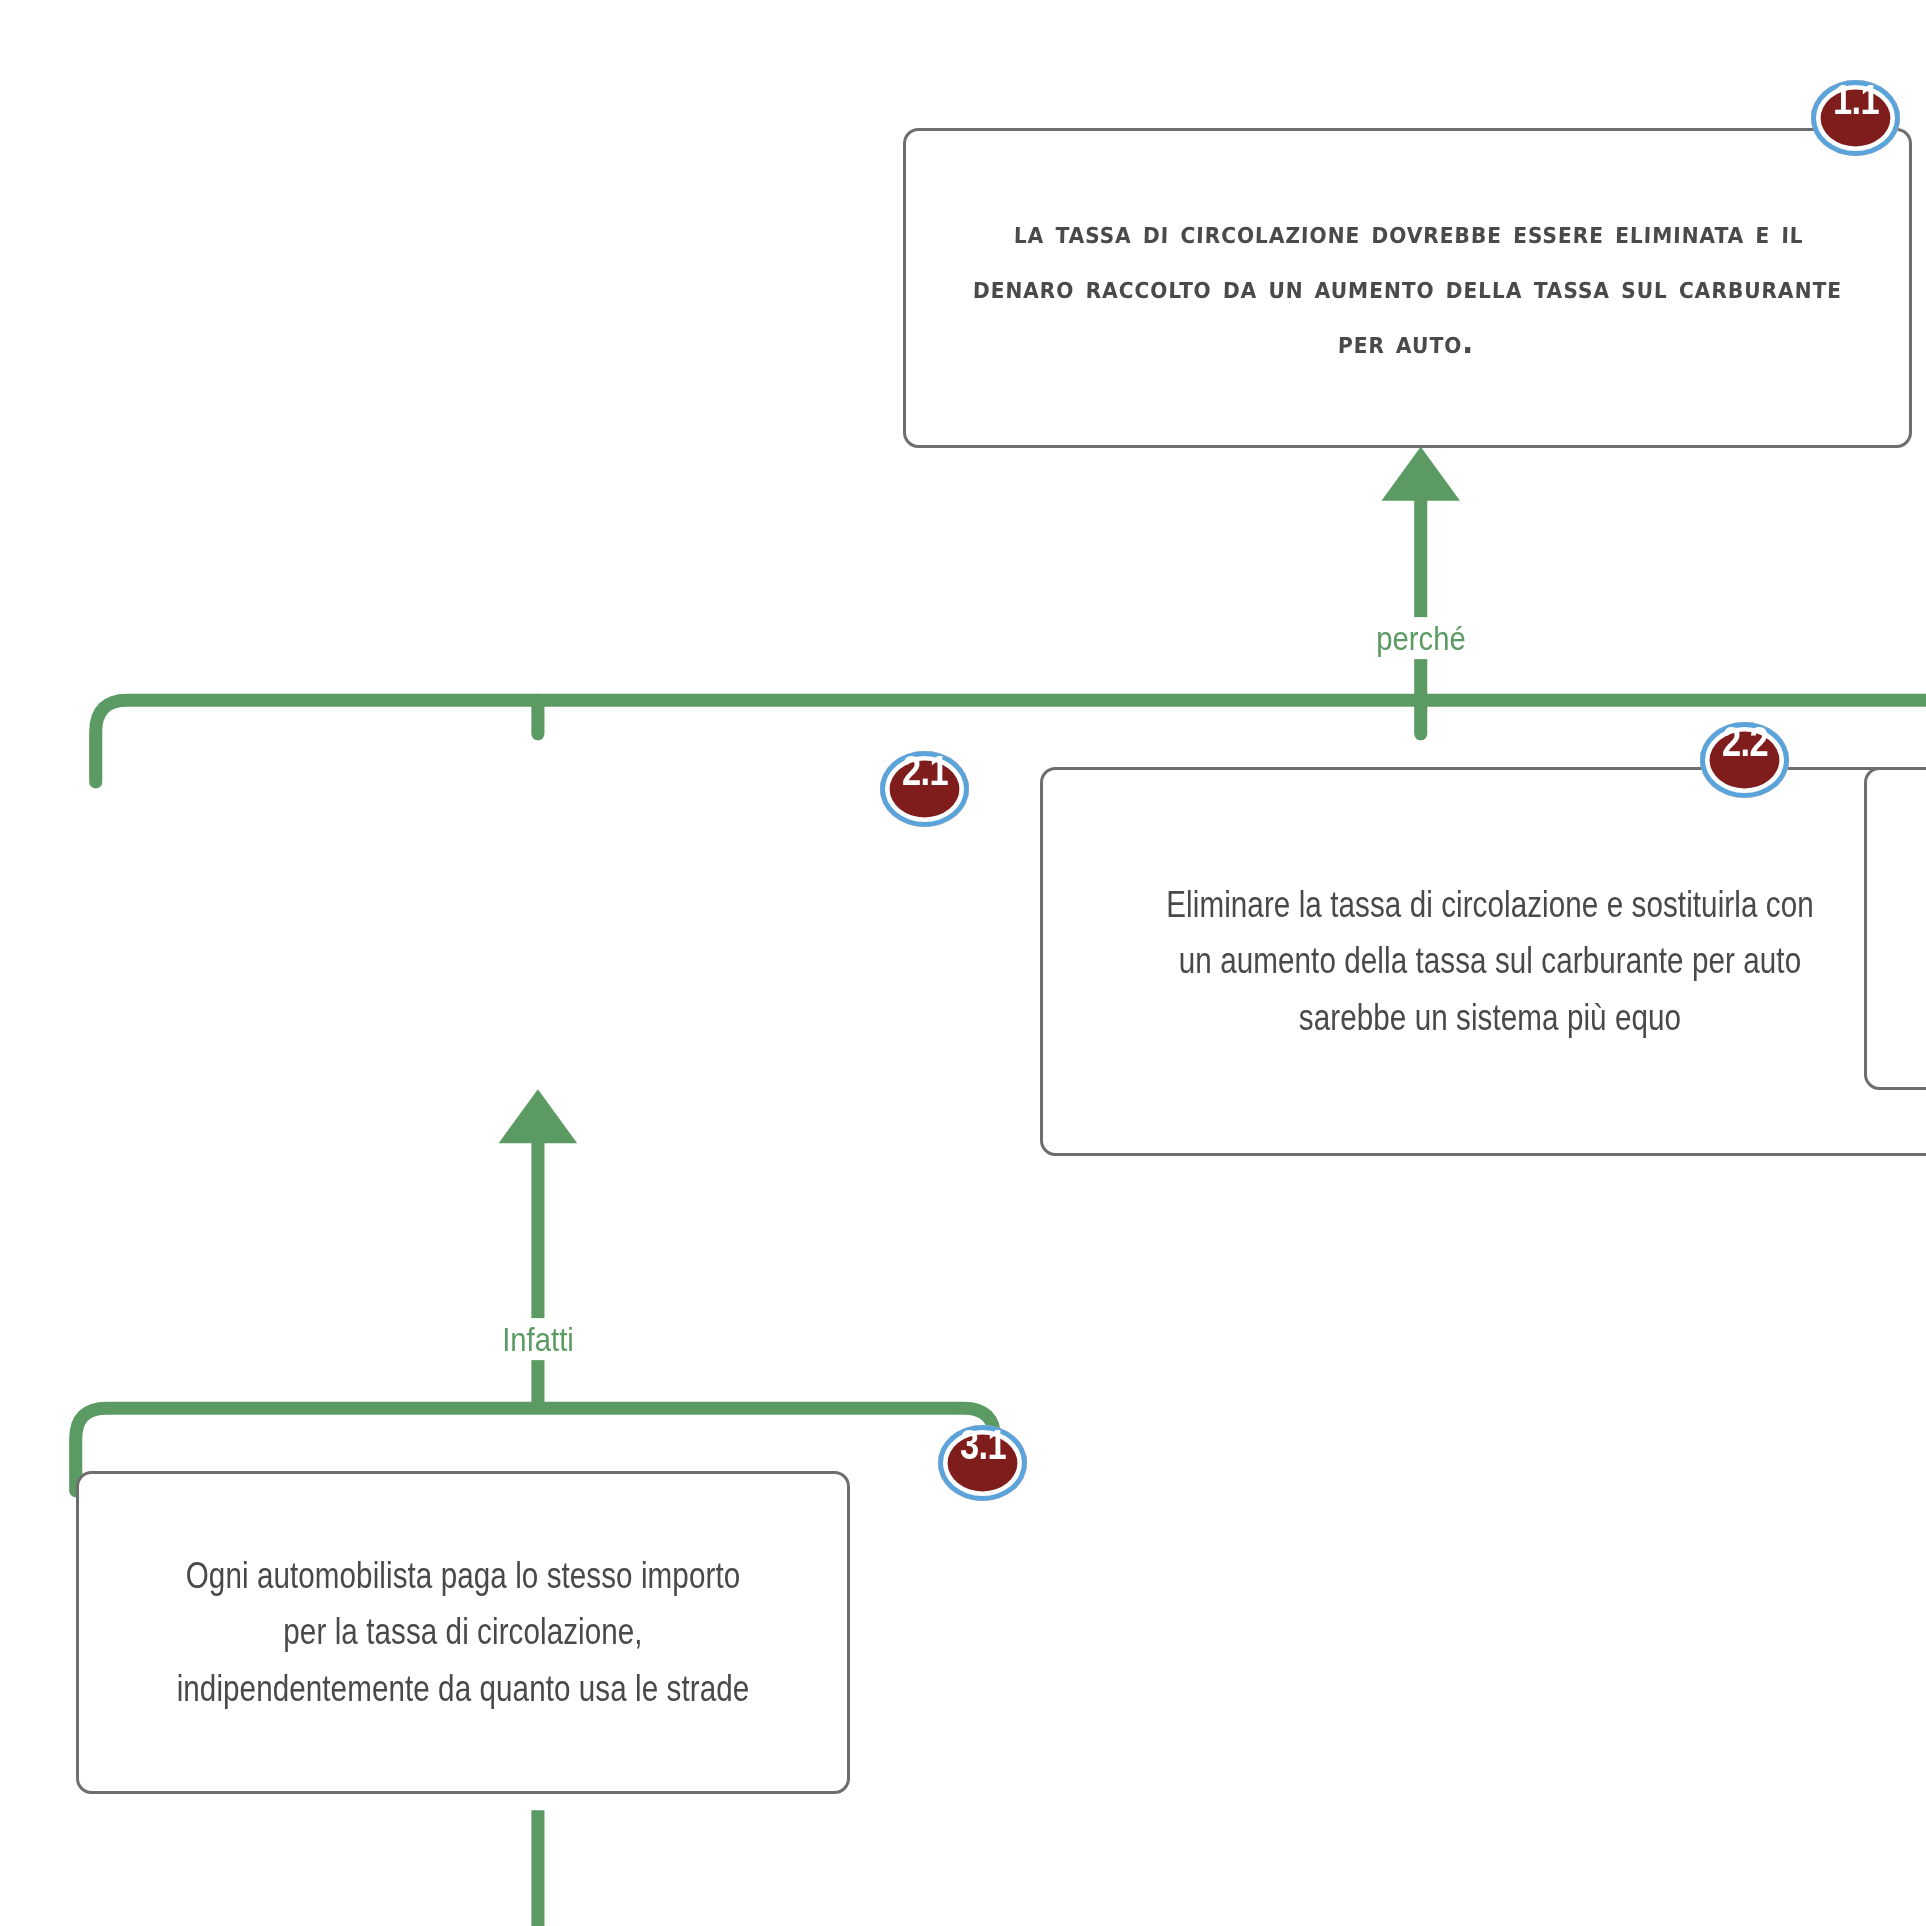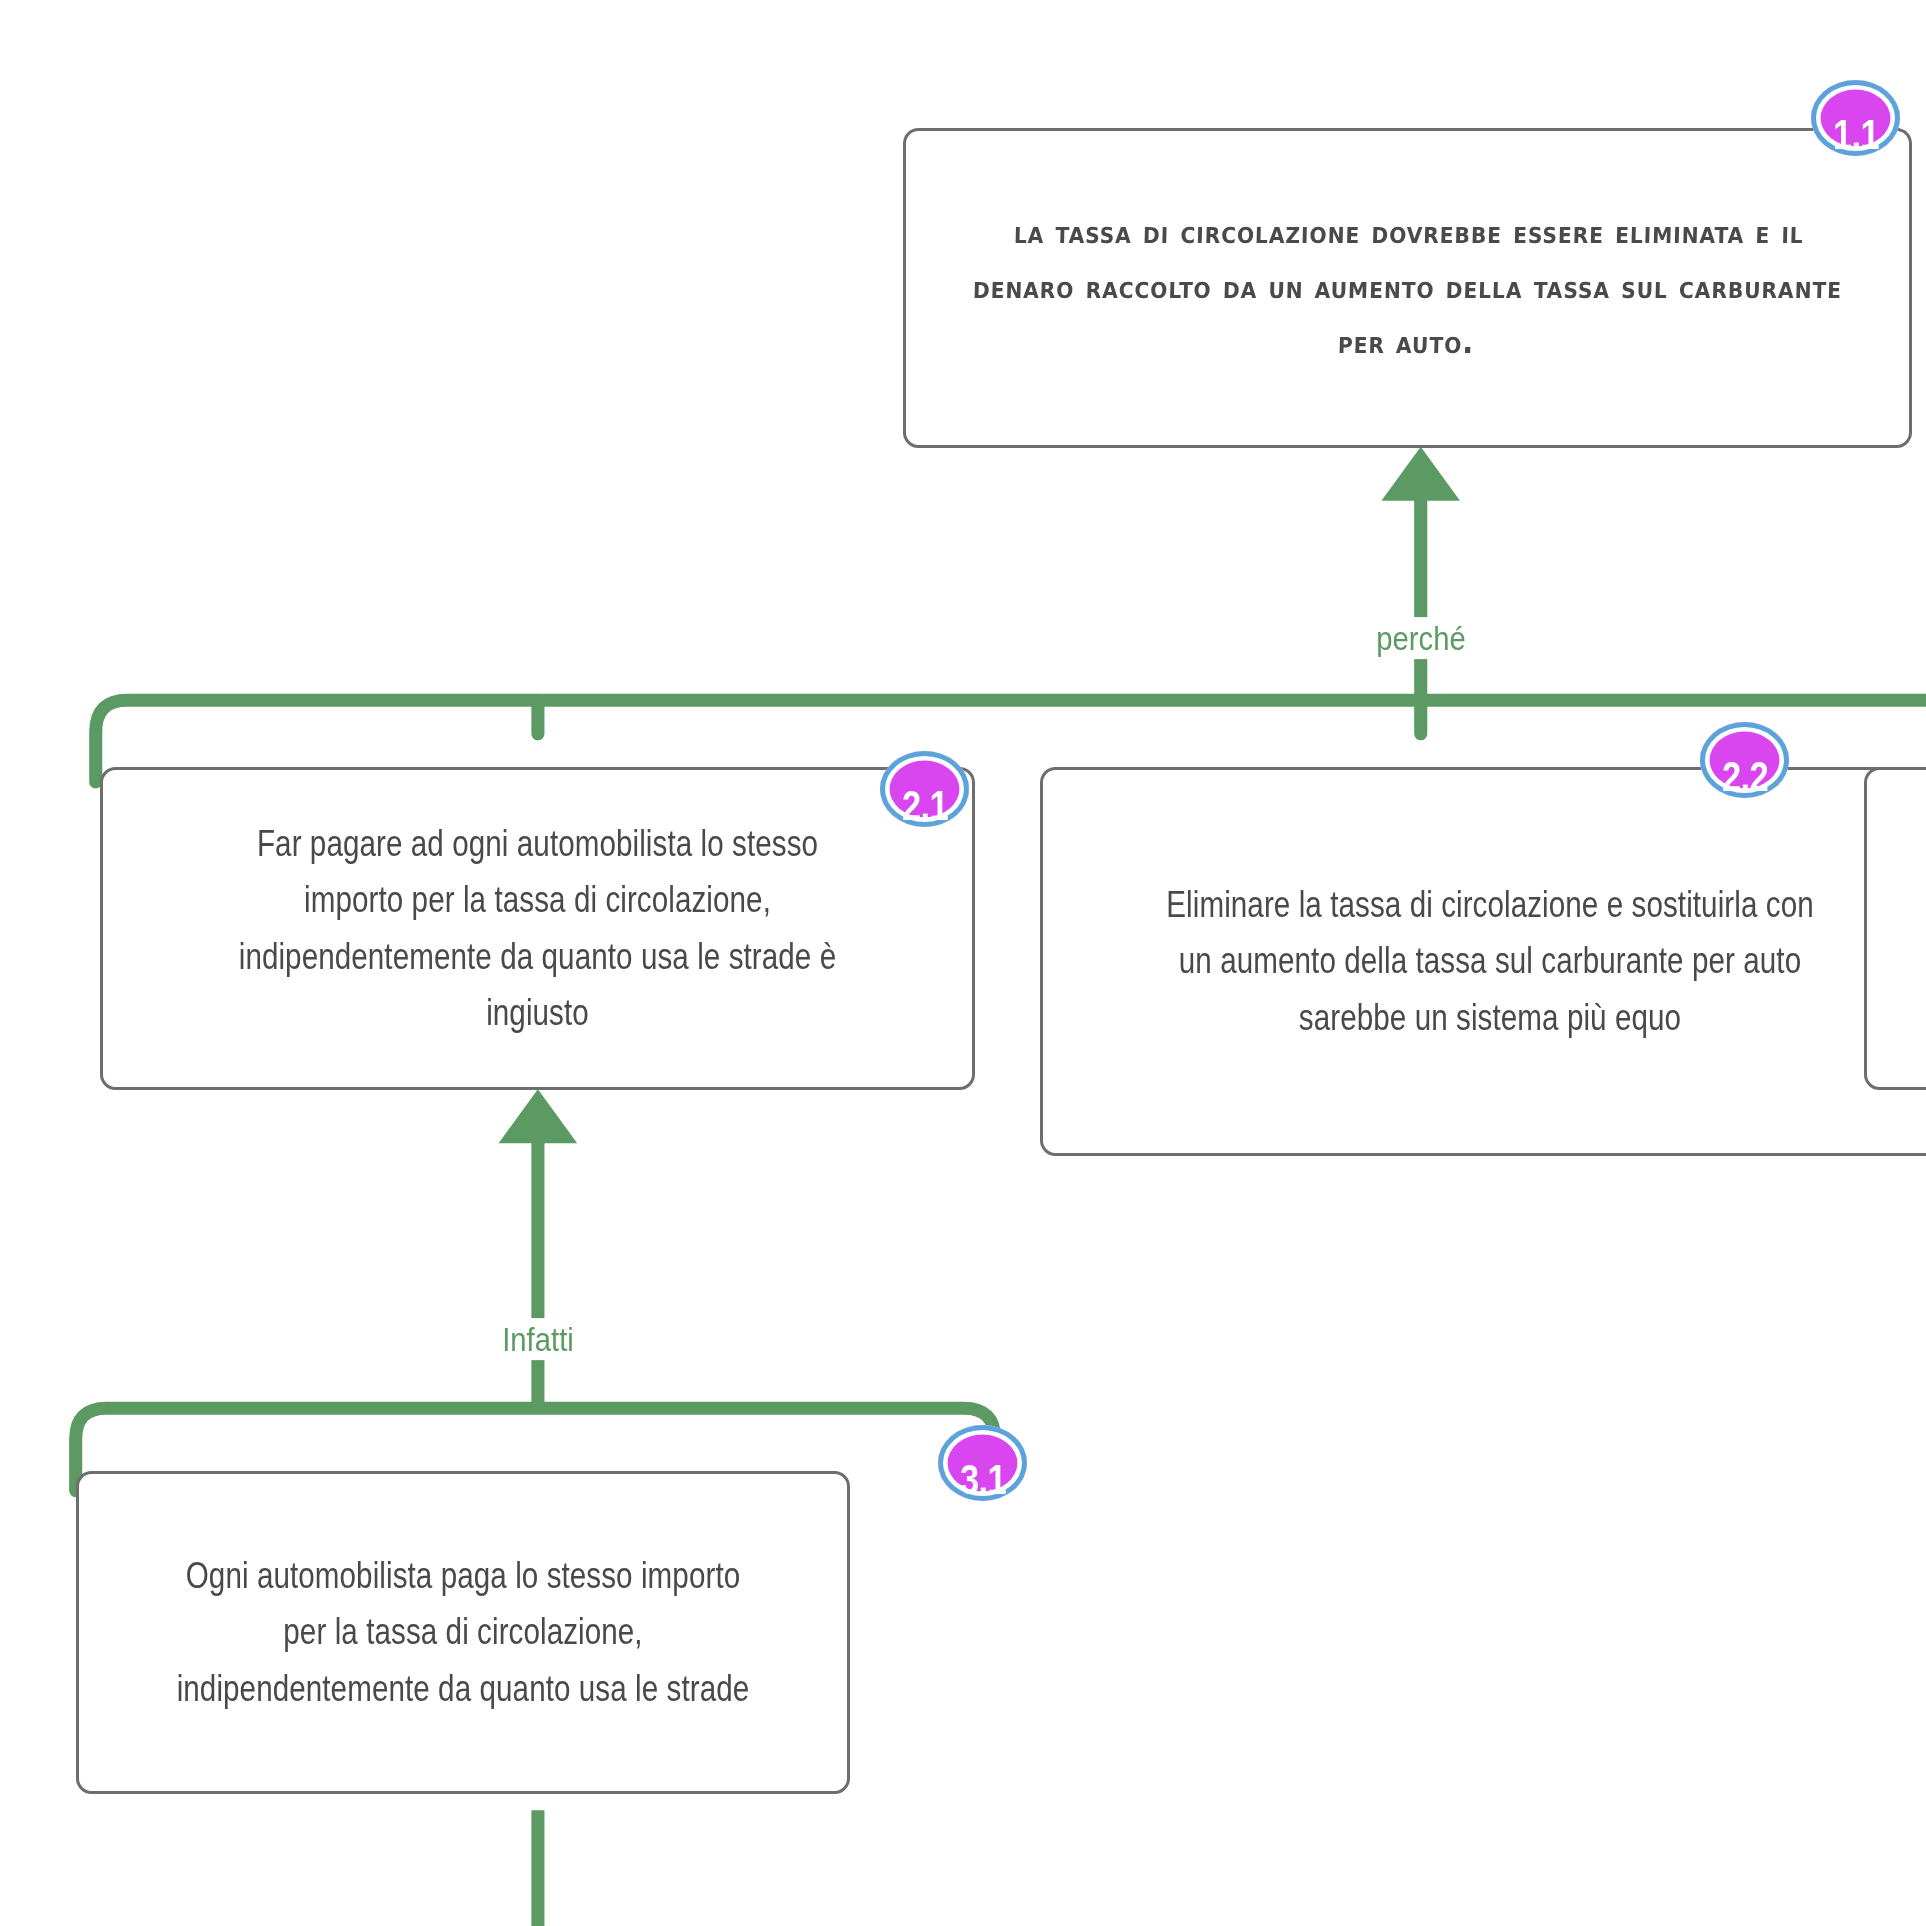--- a/index.html
+++ b/index.html
@@ -61,24 +61,24 @@
     text-transform:lowercase;
     transform:scaleX(0.92) skewX(-1.5deg);
   }
 
   
   .badge{
     position:absolute;
     width:89px;
     height:76px;
     border-radius:50%;
-    background:#d946ef;
+    background:#7f1d1d;
     box-shadow: inset 0 0 0 5px #5ba4db, inset 0 0 0 9.6px #ffffff;
     display:flex;
-    align-items:flex-end;
+    align-items:flex-start;
     justify-content:center;
     z-index:9;
   }
   .badge span{
     color:#ffffff;
     font-family:"Liberation Sans", sans-serif;
     font-weight:700;
     font-size:42px;
     line-height:1;
     letter-spacing:-0.8px;
@@ -152,23 +152,20 @@
 
   <div class="edge-label" style="left:538px; top:1339px;">Infatti</div>
 
   <div class="node root" style="left:903px; top:128px; width:1009px; height:320px;">
     <span class="node-text">La tassa di circolazione dovrebbe essere eliminata e il denaro raccolto da un aumento della tassa sul carburante per auto.</span>
   </div>
   <div class="badge" style="left:1811px; top:80px;">
     <span>1.1</span>
   </div>
 
-  <div class="node" style="left:100px; top:767px; width:875px; height:323px;">
-    <span class="node-text">Far pagare ad ogni automobilista lo stesso importo per la tassa di circolazione, indipendentemente da quanto usa le strade è ingiusto</span>
-  </div>
   <div class="badge" style="left:880px; top:751px;">
     <span>2.1</span>
   </div>
 
   <div class="node" style="left:1040px; top:767px; width:900px; height:389px;">
     <span class="node-text">Eliminare la tassa di circolazione e sostituirla con un aumento della tassa sul carburante per auto sarebbe un sistema più equo</span>
   </div>
   <div class="badge" style="left:1700px; top:722px;">
     <span>2.2</span>
   </div>

